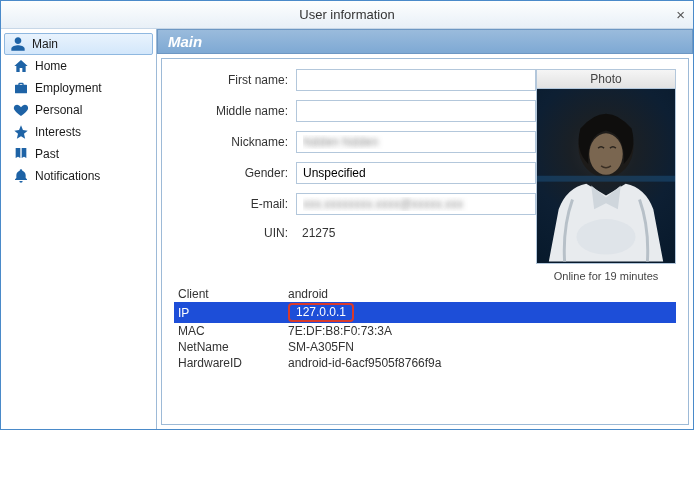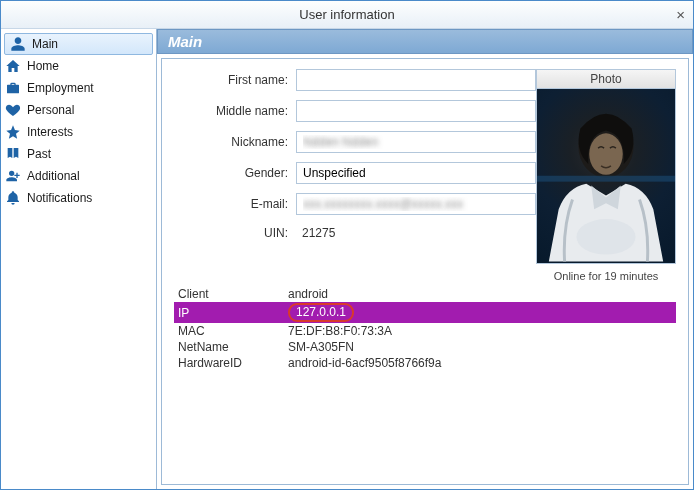--- a/index.html
+++ b/index.html
@@ -1,44 +1,44 @@
 <!DOCTYPE html>
 <html><head>
 <meta charset="utf-8">
 <style>
 * { box-sizing: border-box; margin: 0; padding: 0; }
 body { font-family: "Segoe UI", Tahoma, Arial, sans-serif; font-size: 12px; color: #333; background: #fff; }
-.window { width: 694px; height: 490px; border: 1px solid #4a8ac9; display: flex; flex-direction: column; position: relative; }
+.window { width: 694px; height: 430px; border: 1px solid #4a8ac9; display: flex; flex-direction: column; position: relative; }
 .titlebar { height: 28px; background: linear-gradient(#fdfefe,#e8f0f7); border-bottom: 1px solid #c7d7e7; display: flex; align-items: center; justify-content: center; position: relative; font-size: 13px; color: #333; }
 .close-btn { position: absolute; right: 8px; top: 5px; font-size: 15px; color: #555; cursor: pointer; font-family: Arial; }
 .body { flex: 1; display: flex; min-height: 0; }
 .sidebar { width: 156px; border-right: 1px solid #9dbad7; padding: 4px 0; background: #fff; }
-.side-item { display: flex; align-items: center; gap: 6px; padding: 3px 4px; cursor: pointer; font-size: 12px; color: #1a1a1a; }
+.side-item { display: flex; align-items: center; gap: 6px; padding: 3px 12px; cursor: pointer; font-size: 12px; color: #1a1a1a; }
 .side-item.active { background: linear-gradient(#e9f3fd,#d3e7fb); border: 1px solid #8fb8e0; border-radius: 2px; margin: 0 3px; padding: 2px 5px; }
 .side-icon { width: 16px; height: 16px; fill: #1e63a6; flex-shrink: 0; }
 .main { flex: 1; display: flex; flex-direction: column; padding: 0; }
 .section-header { background: linear-gradient(#9abbdc,#7ea9d4); color: #fff; font-weight: bold; font-style: italic; font-size: 15px; padding: 3px 10px; border: 1px solid #6d97c3; }
 .content-frame { flex: 1; margin: 4px; border: 1px solid #9dbad7; padding: 10px 12px 12px 12px; position: relative; overflow: hidden; }
 .form-area { display: flex; gap: 0; }
 .form-fields { flex: 1; }
 .form-row { display: flex; align-items: center; margin-bottom: 9px; }
 .form-label { width: 122px; text-align: right; padding-right: 8px; color: #333; }
 .form-input { flex: 1; height: 22px; border: 1px solid #b3c7db; padding: 2px 6px; font-size: 12px; background: #fff; }
 .form-input.blurred { color: transparent; text-shadow: 0 0 5px rgba(90,90,90,.7); }
 .form-static { flex: 1; padding: 2px 6px; font-size: 12px; }
 .photo-panel { width: 140px; }
 .photo-header { background: linear-gradient(#f5f5f5,#e2e2e2); border: 1px solid #b3c7db; text-align: center; font-size: 12px; padding: 2px 0; color: #444; }
 .photo-box { width: 140px; height: 175px; border: 1px solid #b3c7db; border-top: none; background: radial-gradient(circle at 48% 35%, #2b2b2c 0%, #1a2026 25%, #0d1f33 55%, #07192b 100%); position: relative; overflow: hidden; }
 .photo-box svg { position:absolute; inset:0; }
 .online-status { text-align: center; font-size: 11px; color: #444; margin-top: 6px; }
 .info-table { width: 100%; border-collapse: collapse; margin-top: 4px; font-size: 12px; }
 .info-table td { padding: 1px 4px; border: none; }
 .info-table td.k { width: 110px; }
-.info-table tr.selected { background: #a21caf; color: #fff; margin-left: 15px; }
-.ip-highlight { display:inline-block; border: 2px solid #d93a2b; border-radius: 9px; padding: 0 6px; line-height: 15px; }
+.info-table tr.selected { background: #1d4ed8; color: #fff; margin-left: 15px; }
+.ip-highlight { display:inline-block; border: 2px solid #d93a2b; border-radius: 4px; padding: 0 6px; line-height: 15px; }
 </style>
 </head>
 <body>
 
 <div class="window">
   <div class="titlebar">
     <span>User information</span>
     <span class="close-btn">×</span>
   </div>
   <div class="body">
@@ -71,26 +71,20 @@
         <svg class="side-icon" viewBox="0 0 24 24">
             <path d="M12 2l2.9 6.9L22 10l-5.5 4.8L18.2 22 12 18.3 5.8 22l1.7-7.2L2 10l7.1-1.1z"></path>
           </svg>
         <span>Interests</span>
       </div>
       <div class="side-item">
         <svg class="side-icon" viewBox="0 0 24 24">
             <path d="M4 3h7v15l-3.5-2L4 18V3zm9 0h7v15l-3.5-2L13 18V3z"></path>
           </svg>
         <span>Past</span>
-      </div>
-      <div class="side-item">
-        <svg class="side-icon" viewBox="0 0 24 24">
-            <path d="M10 12a4 4 0 1 0 0-8 4 4 0 0 0 0 8zm-8 8v-2c0-2.7 5.3-4 8-4s8 1.3 8 4v2H2zm17-10h3v2h-3v3h-2v-3h-3v-2h3V7h2v3z"></path>
-          </svg>
-        <span>Additional</span>
       </div>
       <div class="side-item">
         <svg class="side-icon" viewBox="0 0 24 24">
             <path d="M12 2a2 2 0 0 1 2 2v.3c2.9.9 5 3.5 5 6.7v4l2 2v1H3v-1l2-2v-4c0-3.2 2.1-5.8 5-6.7V4a2 2 0 0 1 2-2zm0 20a2.5 2.5 0 0 0 2.5-2.5h-5A2.5 2.5 0 0 0 12 22z"></path>
           </svg>
         <span>Notifications</span>
       </div>
     </div>
 
     <div class="main">

